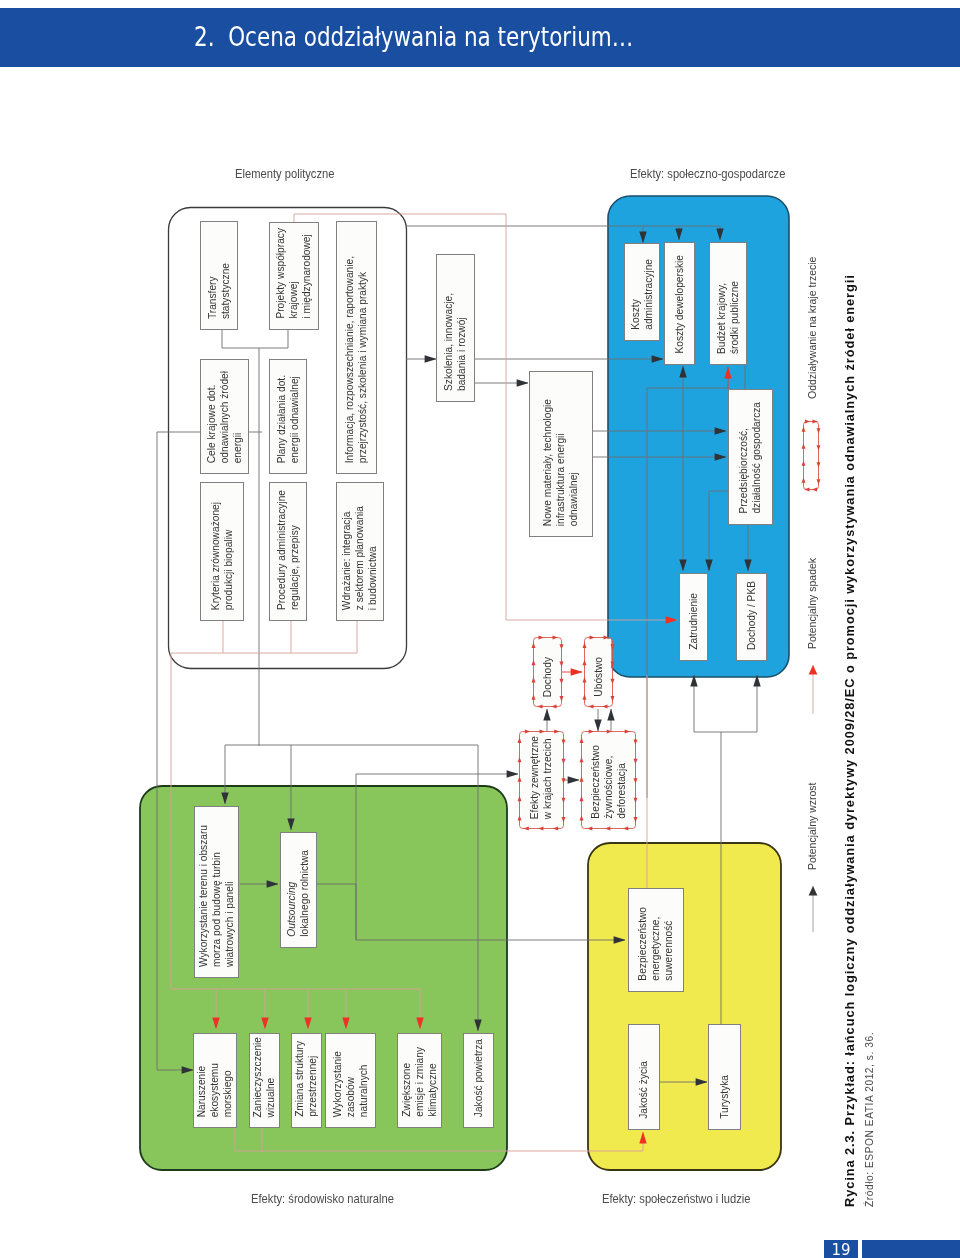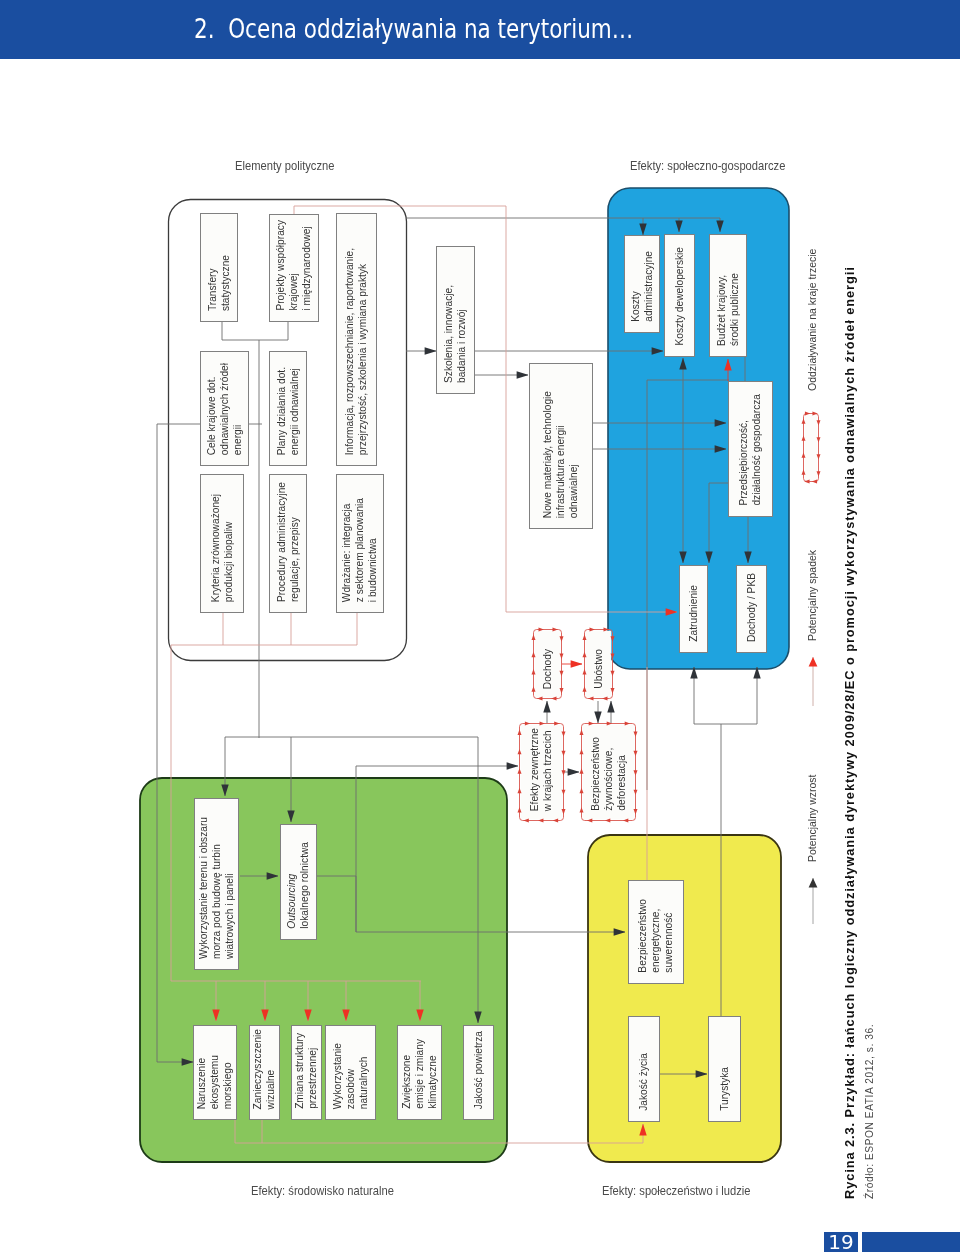--- a/index.html
+++ b/index.html
@@ -1,29 +1,29 @@
 <!DOCTYPE html>
 <html><head>
 <meta charset="utf-8">
 <title>Ocena oddzialywania na terytorium</title>
 <style>
   html,body{margin:0;padding:0;}
   body{width:960px;height:1258px;background:#ffffff;font-family:"Liberation Sans",sans-serif;
        overflow:hidden;position:relative;-webkit-font-smoothing:antialiased;}
-  #page{position:absolute;left:0;top:0;width:960px;height:1200px;}
+  #page{position:absolute;left:0;top:8px;width:960px;height:1200px;}
 
   
   .hdr{position:absolute;left:0;top:0;width:960px;height:59px;background:#1a4ea0;}
   .hdr-txt{position:absolute;left:194px;top:11px;font-size:26px;line-height:36px;color:#ffffff;
            font-family:"DejaVu Sans",sans-serif;font-weight:400;white-space:pre;
            transform-origin:0 50%;transform:scaleX(0.827);}
 
   
   .pg-box{position:absolute;background:#1a4ea0;}
-  .pg-num{position:absolute;color:#ffffff;font-size:20px;font-family:"DejaVu Sans",sans-serif;
+  .pg-num{position:absolute;color:#ffffff;font-size:15px;font-family:"DejaVu Sans",sans-serif;
           text-align:center;}
 
   
   #diagram{position:absolute;left:0;top:0;width:960px;height:1258px;}
   svg.ov{position:absolute;left:0;top:0;width:960px;height:1258px;overflow:visible;}
 
   .nodebox{position:absolute;box-sizing:border-box;background:#fcfcfa;border:1px solid #808080;
            display:flex;align-items:flex-end;justify-content:center;}
   .nodebox > span{white-space:pre;text-align:left;color:#333333;
            font-size:10.2px;line-height:13.1px;font-family:"Liberation Sans",sans-serif;

